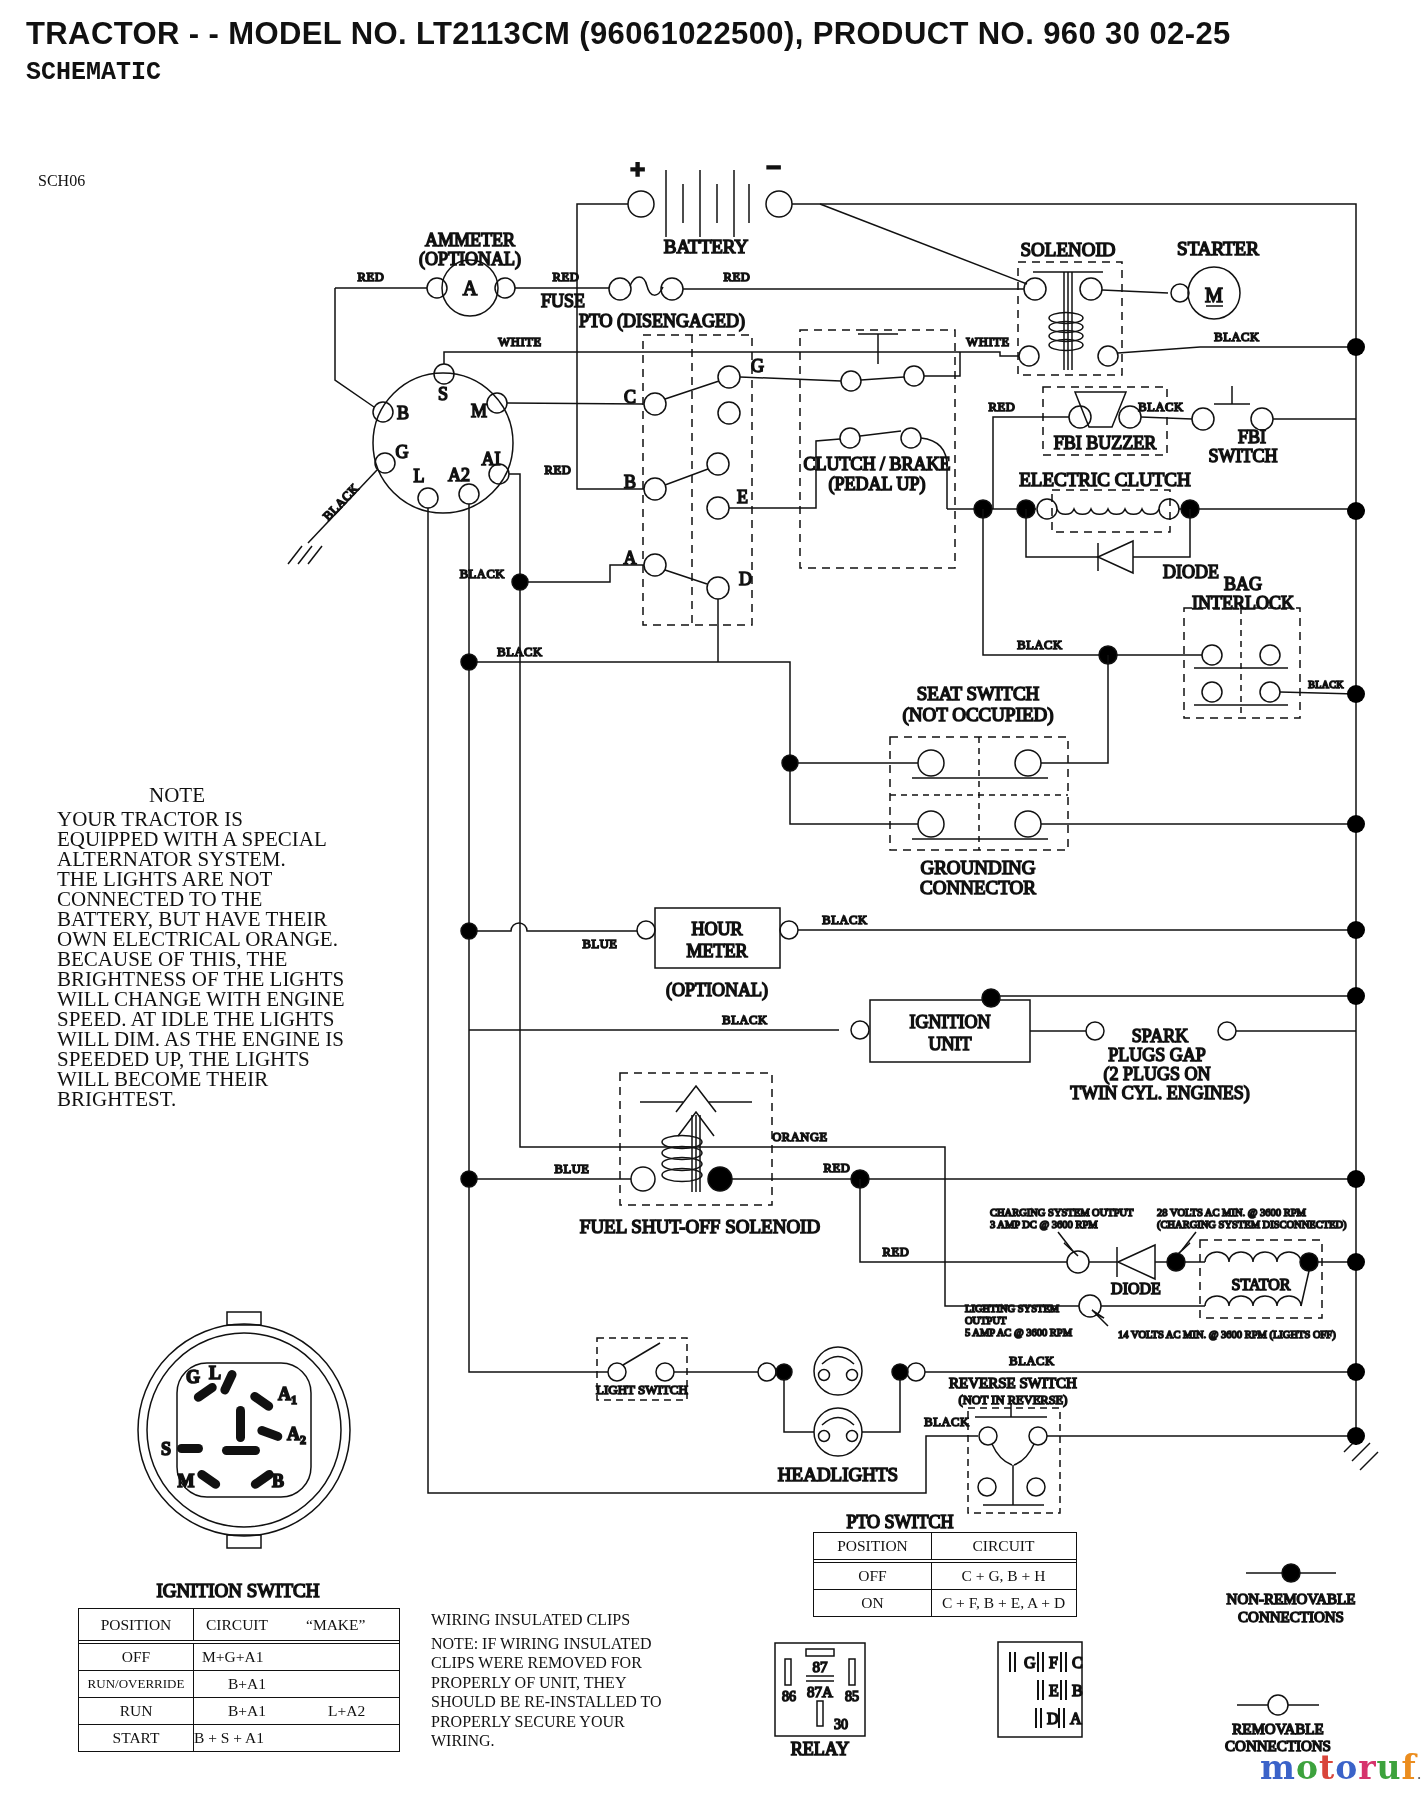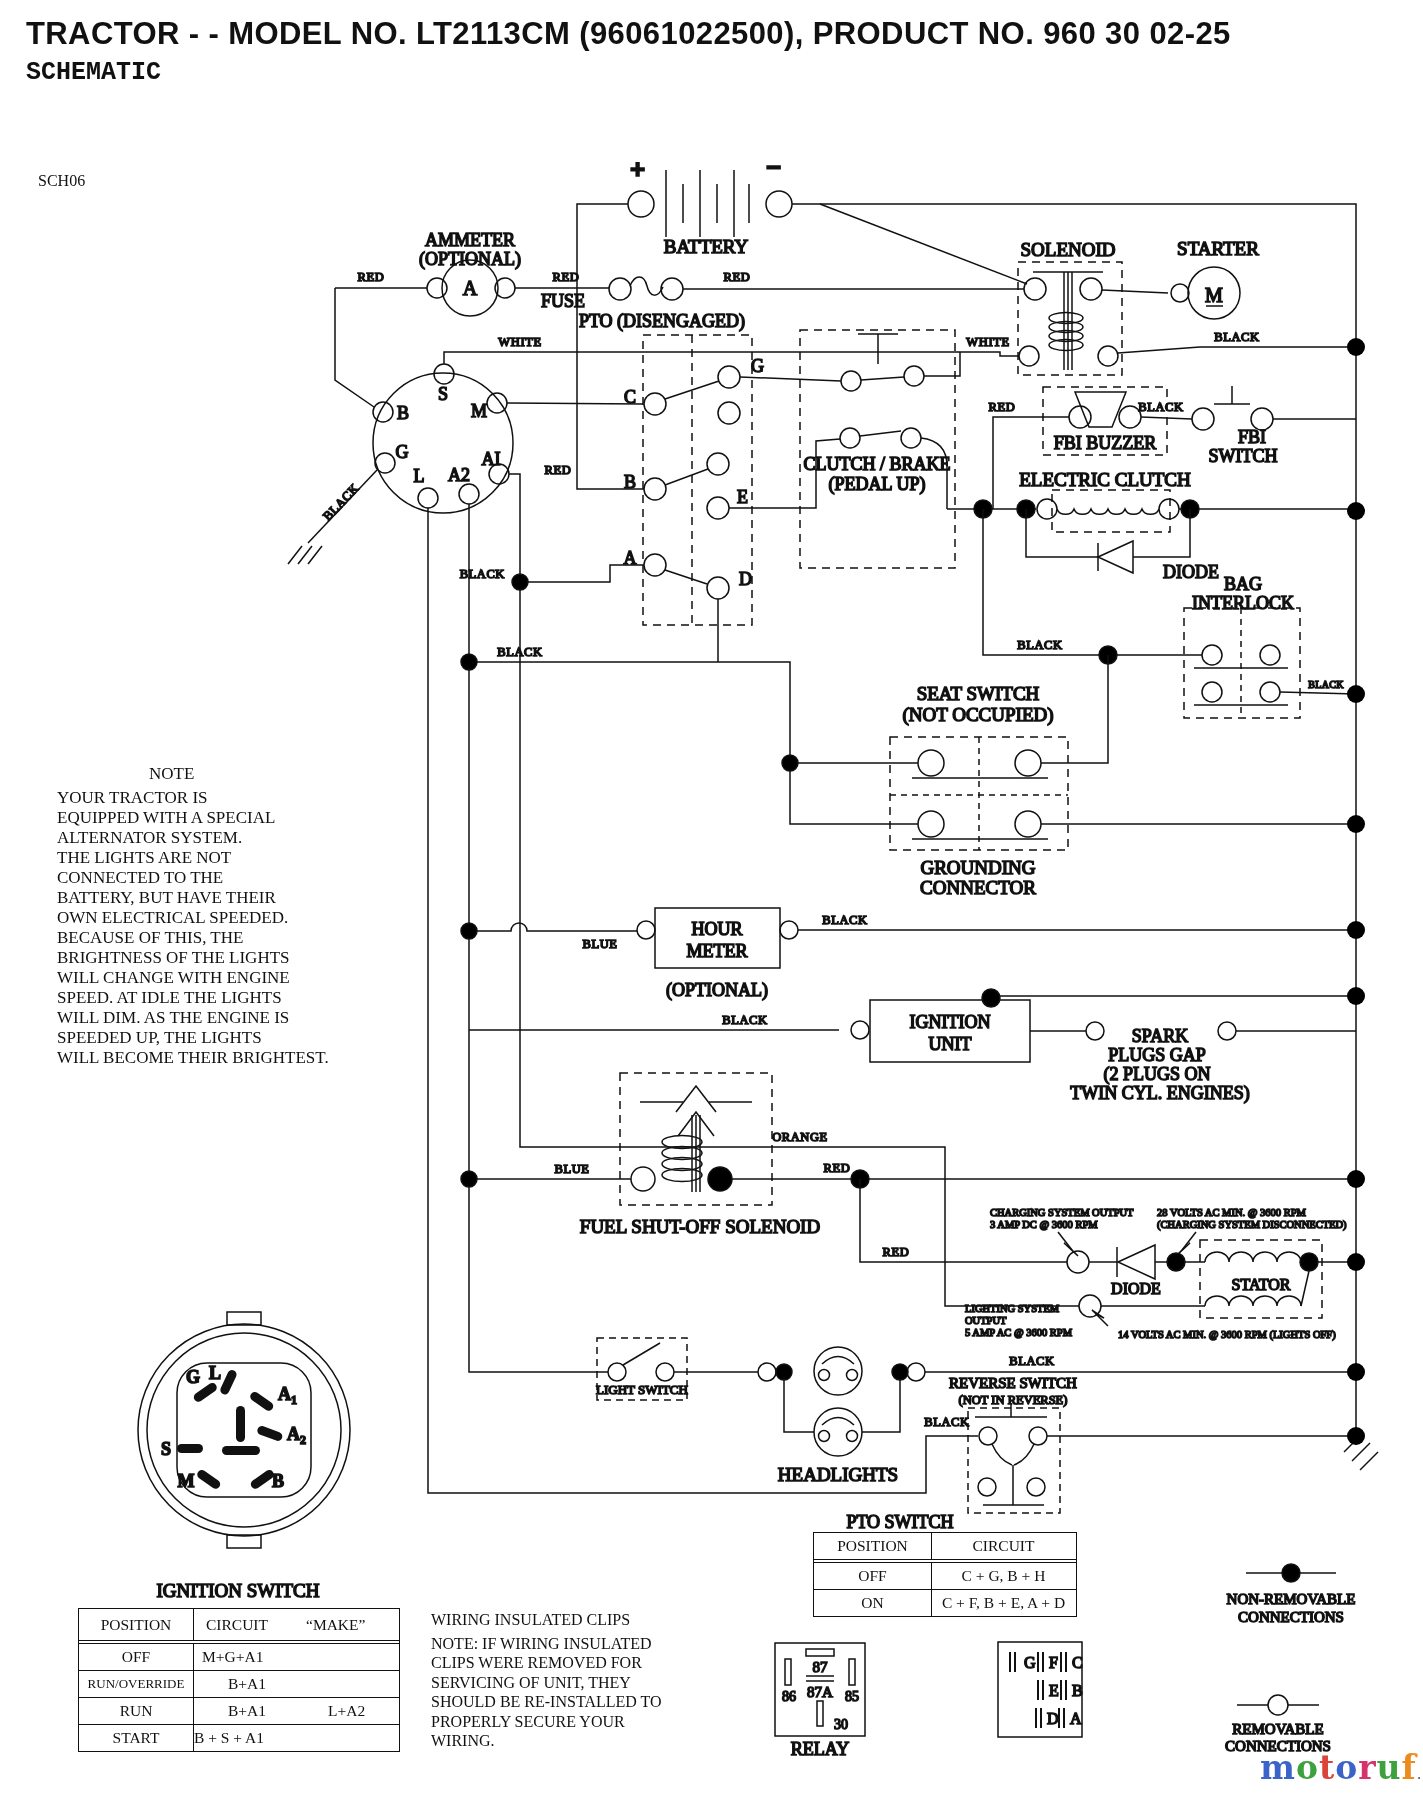--- a/index.html
+++ b/index.html
@@ -11,21 +11,21 @@
         font-weight:bold;font-size:25px}
   .sch06{position:absolute;left:38px;top:172px;font-size:16px}
   svg.wires{position:absolute;left:0;top:0}
   svg.wires text{fill:#111}
   .lbl{font-size:18px}
   .lblb{font-size:19px}
   .wl{font-size:12.5px;letter-spacing:.6px}
   .wlt{font-size:10px;letter-spacing:.3px}
   .tiny{font-size:10.5px}
   .term{font-size:18px}
-  .note{position:absolute;left:57px;top:764px;width:320px;font-size:17px;line-height:20px}
+  .note{position:absolute;left:57px;top:785px;width:320px;font-size:21px;line-height:20px}
   .note .ttl{padding-left:92px;margin-bottom:4px}
   .clips{position:absolute;left:431px;top:1610px;width:300px;font-size:16px;line-height:19.5px}
   .clips .ttl{margin-bottom:4px}
   .tbl{position:absolute;border:1.6px solid #111;background:#fff}
   .tbl .hd{display:flex;border-bottom:4px double #111;font-size:15.5px}
   .tbl .tr{display:flex;border-top:1px solid #111;font-size:15.5px}
   .tbl .c{display:flex;align-items:center;justify-content:center}
   .tbl .cl{display:flex;align-items:center;justify-content:flex-start}
   .brd{border-right:1px solid #111}
   .ptotbl{left:813px;top:1532px;width:262px}
@@ -549,35 +549,35 @@
   </svg>
 
   <div class="note">
     <div class="ttl">NOTE</div>
     <div>YOUR TRACTOR IS</div>
     <div>EQUIPPED WITH A SPECIAL</div>
     <div>ALTERNATOR SYSTEM.</div>
     <div>THE LIGHTS ARE NOT</div>
     <div>CONNECTED TO THE</div>
     <div>BATTERY, BUT HAVE THEIR</div>
-    <div>OWN ELECTRICAL SPEEDED.</div>
+    <div>OWN ELECTRICAL ORANGE.</div>
     <div>BECAUSE OF THIS, THE</div>
     <div>BRIGHTNESS OF THE LIGHTS</div>
     <div>WILL CHANGE WITH ENGINE</div>
     <div>SPEED.  AT IDLE THE LIGHTS</div>
     <div>WILL DIM.  AS THE ENGINE IS</div>
     <div>SPEEDED UP, THE LIGHTS</div>
     <div>WILL BECOME THEIR BRIGHTEST.</div>
   </div>
 
   <div class="clips">
     <div class="ttl">WIRING INSULATED CLIPS</div>
     <div>NOTE:  IF WIRING INSULATED</div>
     <div>CLIPS WERE REMOVED FOR</div>
-    <div>SERVICING OF UNIT, THEY</div>
+    <div>PROPERLY OF UNIT, THEY</div>
     <div>SHOULD BE RE-INSTALLED TO</div>
     <div>PROPERLY SECURE YOUR</div>
     <div>WIRING.</div>
   </div>
 
   <div class="tbl ptotbl">
     <div class="hd">
       <div class="c c1 brd">POSITION</div>
       <div class="c c2">CIRCUIT</div>
     </div>

